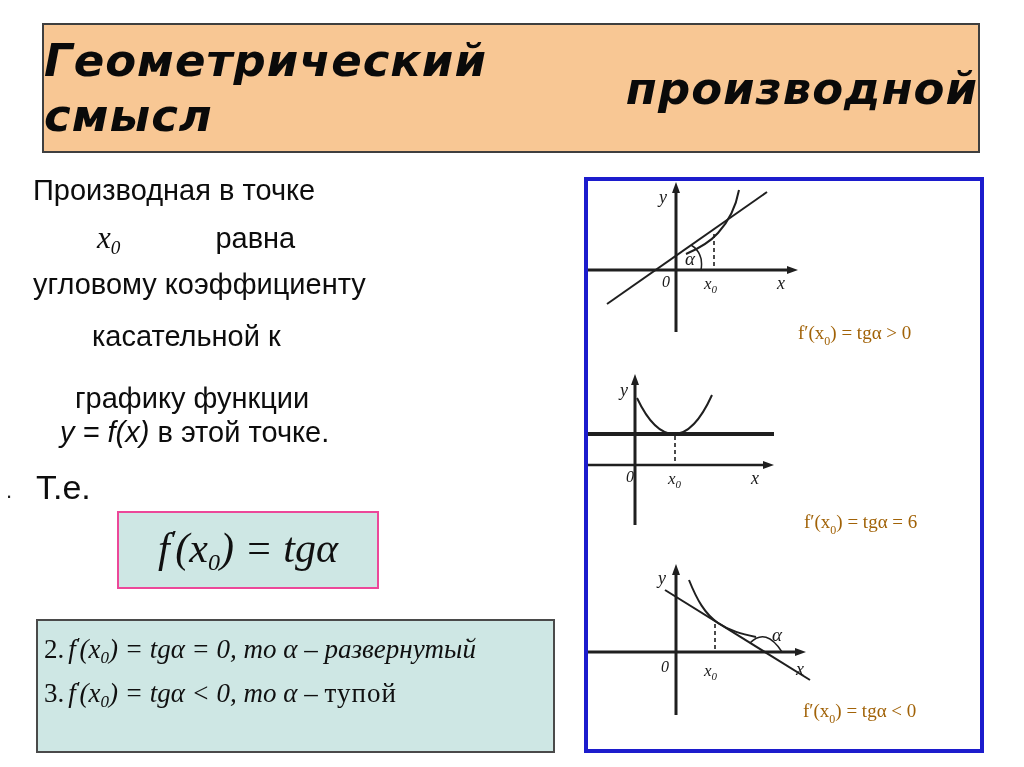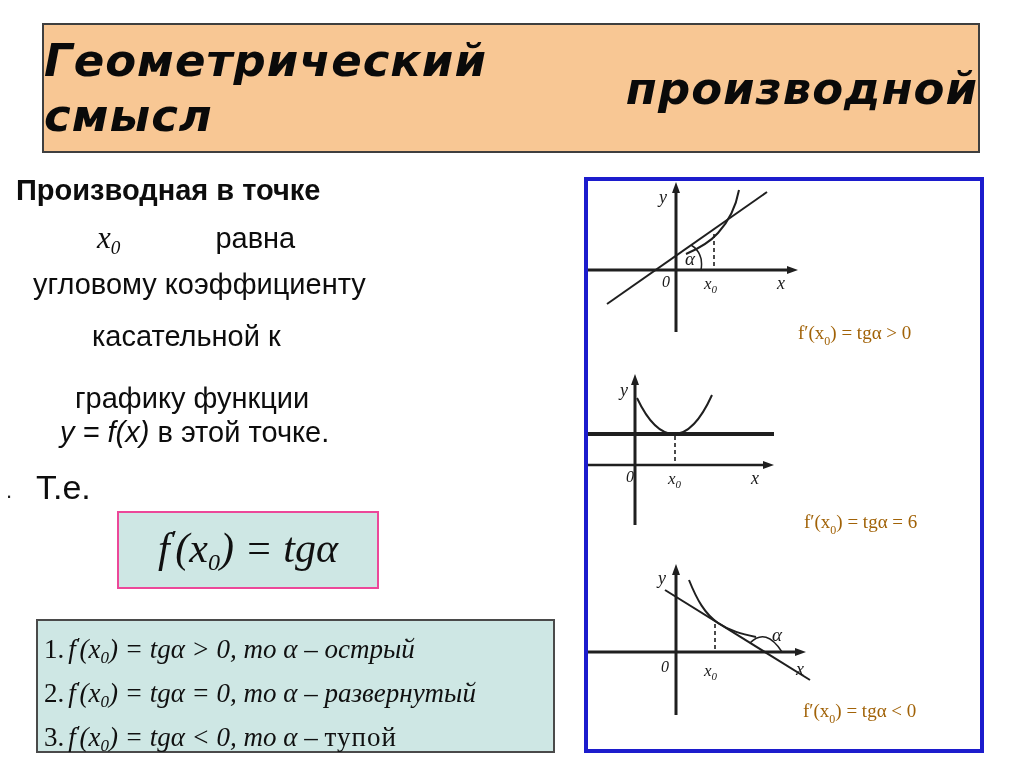--- a/index.html
+++ b/index.html
@@ -59,42 +59,39 @@
 </head>
 <body>
 
 <div class="slide">
 
   <div class="title-box">
     <div class="title-line">Геометрический смысл</div>
     <div class="title-line">производной</div>
   </div>
 
-  <div class="tline" style="left:16px;top:174px;font-weight:bold;">Производная в точке</div>
+  <div class="tline" style="left:33px;top:174px;">Производная в точке</div>
   <div class="tline" style="left:97px;top:220px;">
     <span class="math-serif" style="font-size:31px;"><span>x</span><span class="sub">0</span></span><span style="display:inline-block;width:95px;"></span><span>равна</span>
   </div>
   <div class="tline" style="left:33px;top:268px;">угловому коэффициенту</div>
   <div class="tline" style="left:92px;top:320px;">касательной к</div>
   <div class="tline" style="left:75px;top:382px;">графику функции</div>
   <div class="tline" style="left:60px;top:416px;">
     <span class="ital-sans">y = f(x)</span><span> в этой точке.</span>
   </div>
 
   <div class="stray-dot">.</div>
   <div class="te-label">Т.е.</div>
   <div class="formula-box">
     <span><span>f</span><span class="prime">′</span><span>(x</span><span class="fsub">0</span><span>) = tg</span><span>α</span></span>
   </div>
 
 
   <div class="cases-box">
-    <div class="case-row">
-      <span class="num">1.</span><span class="case-math"><span>f</span><span class="prime">′</span><span>(x</span><span class="csub">0</span><span>) = tgα &gt; 0, то α – </span></span><span class="tail-italic">острый</span>
-    </div>
     <div class="case-row">
       <span class="num">2.</span><span class="case-math"><span>f</span><span class="prime">′</span><span>(x</span><span class="csub">0</span><span>) = tgα = 0, то α – </span></span><span class="tail-italic">развернутый</span>
     </div>
     <div class="case-row">
       <span class="num">3.</span><span class="case-math"><span>f</span><span class="prime">′</span><span>(x</span><span class="csub">0</span><span>) = tgα &lt; 0, то α – </span></span><span class="tail-upright">тупой</span>
     </div>
   </div>
 
   <div class="graph-panel">
     <svg class="graph-svg" width="392" height="568" viewBox="0 0 392 568">

